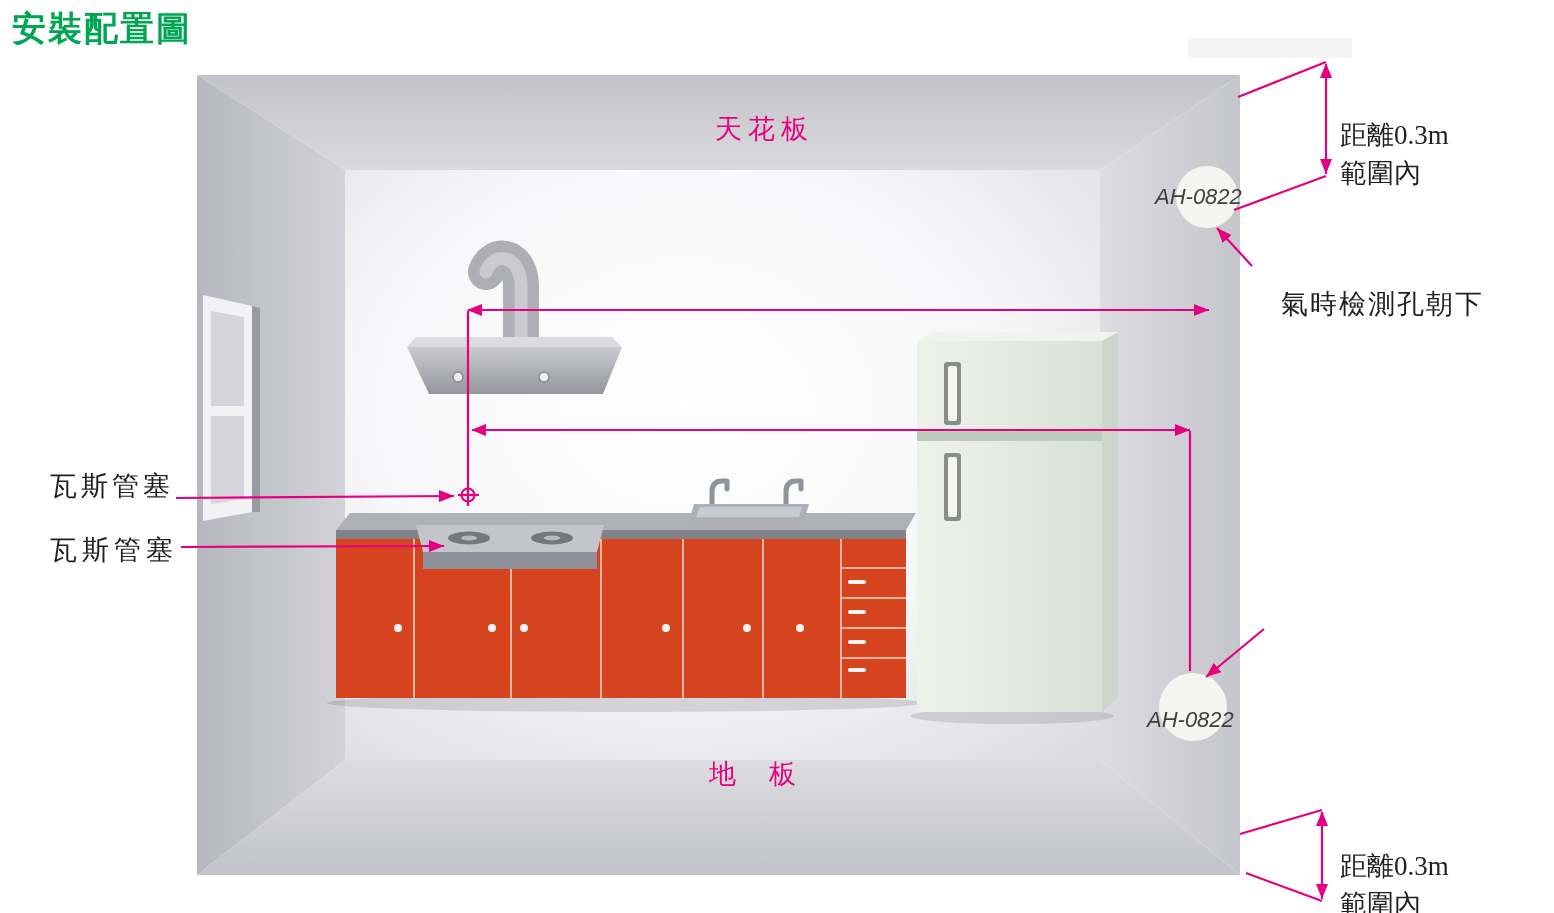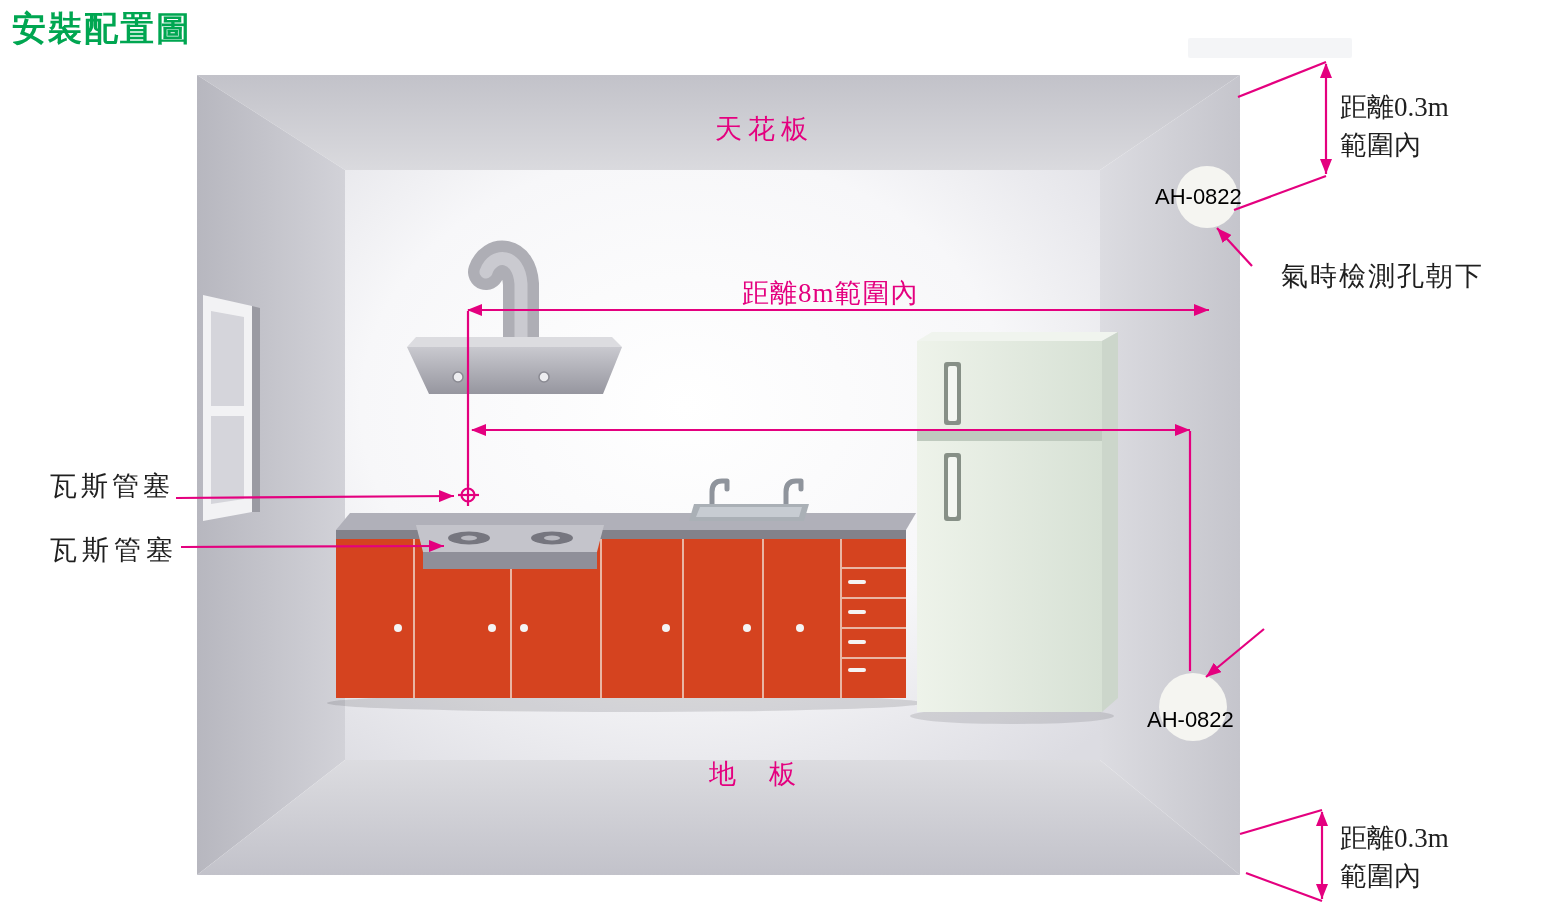--- a/index.html
+++ b/index.html
@@ -4,22 +4,22 @@
 <style>
   html,body{margin:0;padding:0;background:#ffffff;}
   .canvas{position:relative;width:1554px;height:913px;background:#ffffff;overflow:hidden;
           font-family:"Liberation Serif",serif;}
   .abs{position:absolute;}
   .lbl{white-space:pre;}
   .title{font-family:"Liberation Sans",sans-serif;font-size:34px;font-weight:bold;
          color:#00a651;letter-spacing:2px;}
   .mag{color:#e4007f;font-size:27px;margin-left:39px;}
   .blk{color:#1f1f1f;font-size:27px;}
-  .note{line-height:38px;}
-  .model{font-family:"Liberation Sans",sans-serif;font-size:22px;color:#000000;}
+  .note{line-height:38px;margin-top:28px;}
+  .model{font-family:"Liberation Sans",sans-serif;font-size:22px;color:#404040;font-style:italic;}
   .artifact{width:164px;height:20px;background:#f1f3f5;border-radius:2px;opacity:.8;}
 </style>
 </head>
 <body>
 
 <div class="canvas">
 
   <svg class="abs" style="left:0;top:0" width="1554" height="913" viewBox="0 0 1554 913">
     <defs>
       <radialGradient id="bw" cx="45%" cy="40%" r="78%">
@@ -171,21 +171,20 @@
   </svg>
 
   <div class="abs artifact" style="left:1188px;top:38px"></div>
 
   <div class="abs title lbl" style="left:12px;top:6px">安裝配置圖</div>
 
   <div class="abs mag lbl" style="left:676px;top:111px;letter-spacing:6px">天花板</div>
 
   <div class="abs mag lbl" style="left:670px;top:756px;letter-spacing:3px">地　板</div>
 
-  <div class="abs mag lbl" style="left:703px;top:275px;letter-spacing:1px">距離8m範圍內</div>
 
 
   <div class="abs blk lbl" style="left:50px;top:468px;letter-spacing:4px">瓦斯管塞</div>
 
   <div class="abs blk lbl" style="left:50px;top:532px;letter-spacing:5px">瓦斯管塞</div>
 
   <div class="abs blk note" style="left:1340px;top:88px">
     <div>距離0.3m</div>
     <div>範圍內</div>
   </div>

